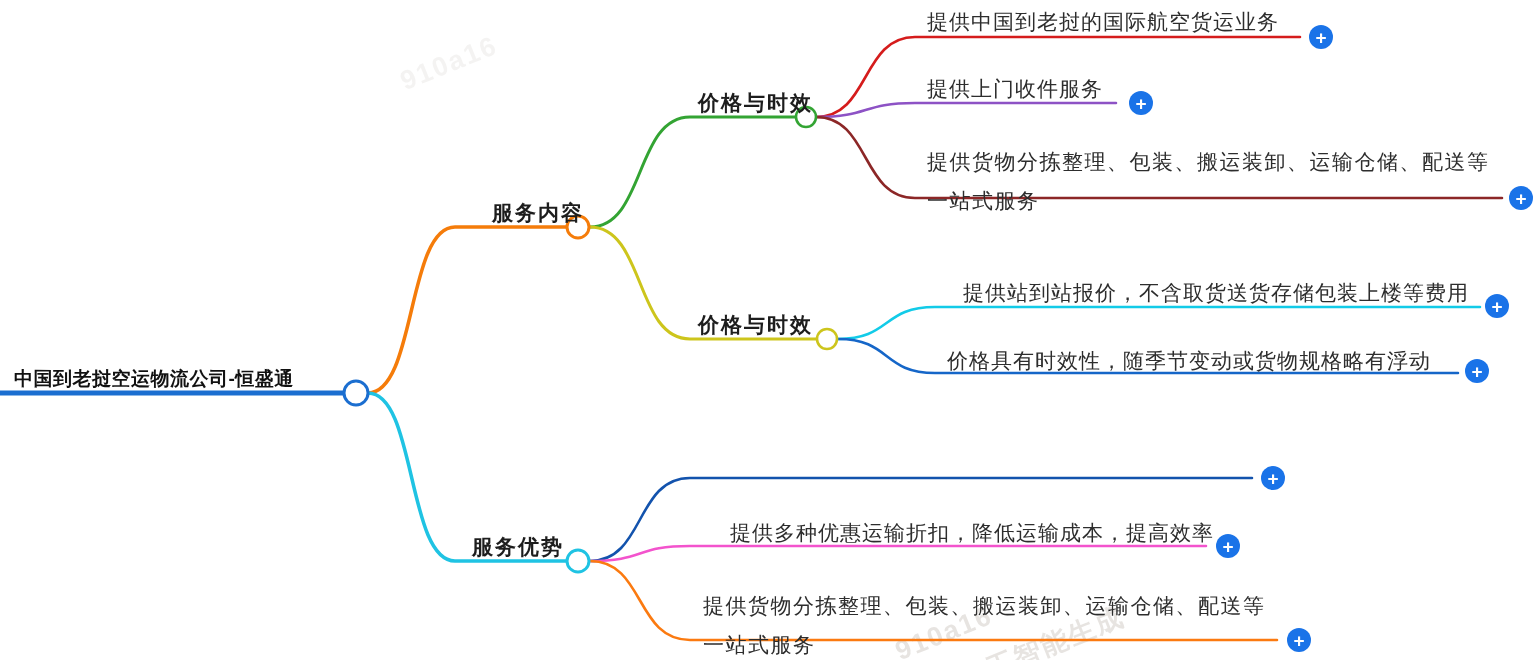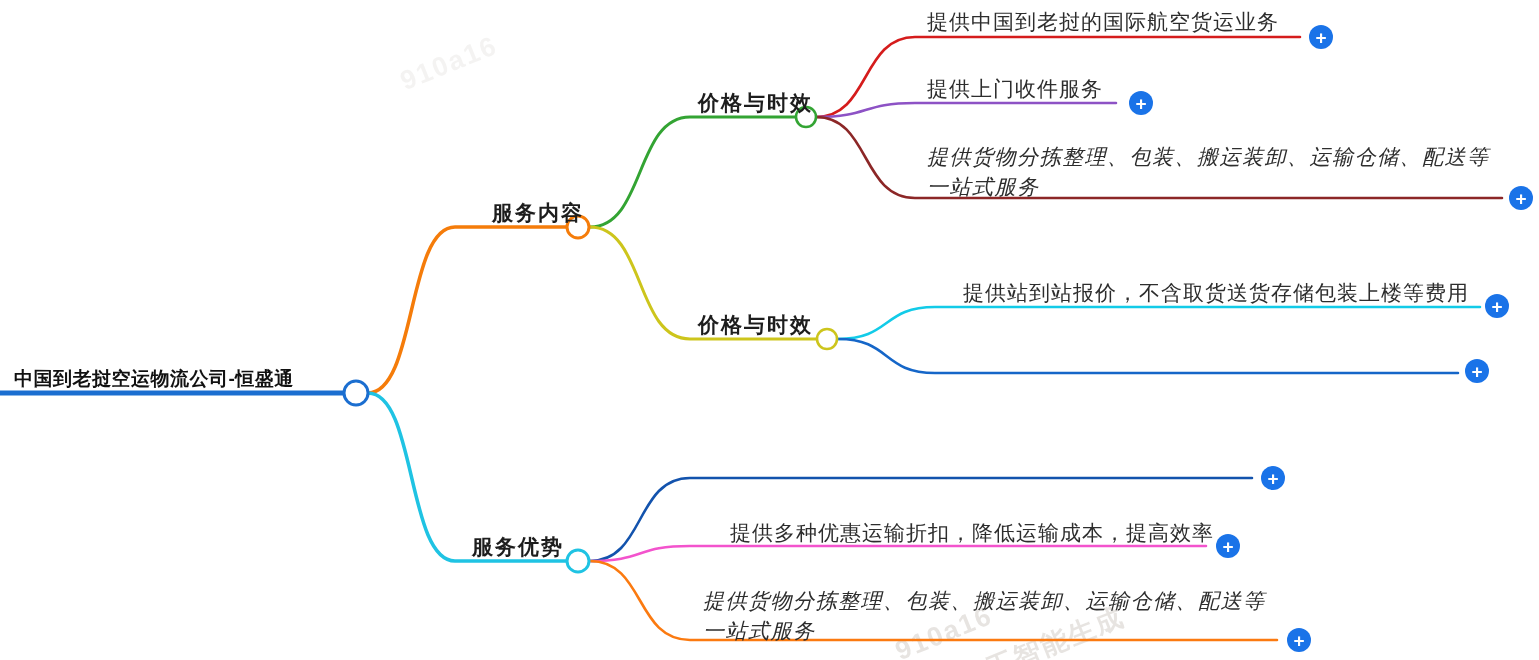--- a/index.html
+++ b/index.html
@@ -9,21 +9,21 @@
   }
   #canvas{position:absolute;left:0;top:0;width:1539px;height:660px;}
   svg.wires{position:absolute;left:0;top:0;}
   .label{
     position:absolute;color:#262626;white-space:nowrap;
     font-size:21px;letter-spacing:1px;line-height:26px;
   }
   .node-label{font-weight:bold;letter-spacing:2px;color:#1d1d1d;}
   .root-label{font-weight:bold;font-size:19px;letter-spacing:0.5px;color:#111;}
   .leaf-label{font-weight:normal;color:#2d2d2d;}
-  .wrap2{white-space:normal;width:578px;letter-spacing:1.5px;line-height:30px;font-style:italic;}
+  .wrap2{white-space:normal;width:578px;letter-spacing:1.5px;line-height:39px;}
   .plus{
     position:absolute;width:24px;height:24px;border-radius:50%;
     background:#1a73e8;color:#ffffff;display:flex;align-items:center;justify-content:center;
     font-size:19px;font-weight:bold;line-height:1;cursor:pointer;user-select:none;
   }
   .watermark{
     position:absolute;color:rgba(120,105,90,0.18);font-size:27px;font-weight:bold;
     transform:rotate(-22deg);white-space:nowrap;pointer-events:none;letter-spacing:2px;
   }
   .watermark.faint{color:rgba(150,140,130,0.10);}
@@ -78,20 +78,21 @@
   <div class="label node-label" style="left:472px;top:534px;">服务优势</div>
 
   <div class="label leaf-label" style="left:927px;top:76px;">提供上门收件服务</div>
 
   <div class="label leaf-label" style="left:927px;top:9px;">提供中国到老挝的国际航空货运业务</div>
 
   <div class="label leaf-label wrap2" style="left:927px;top:142px;">提供货物分拣整理、包装、搬运装卸、运输仓储、配送等一站式服务</div>
 
   <div class="label leaf-label" style="left:947px;top:280px;margin-left:16px;">提供站到站报价，不含取货送货存储包装上楼等费用</div>
 
+  <div class="label leaf-label" style="left:947px;top:348px;">价格具有时效性，随季节变动或货物规格略有浮动</div>
 
 
   <div class="label leaf-label" style="left:703px;top:520px;margin-left:27px;">提供多种优惠运输折扣，降低运输成本，提高效率</div>
 
   <div class="label leaf-label wrap2" style="left:703px;top:586px;">提供货物分拣整理、包装、搬运装卸、运输仓储、配送等一站式服务</div>
 
   <div class="plus" style="left:1309px;top:25px;">+</div>
   <div class="plus" style="left:1129px;top:91px;">+</div>
   <div class="plus" style="left:1509px;top:186px;">+</div>
   <div class="plus" style="left:1485px;top:294px;">+</div>

